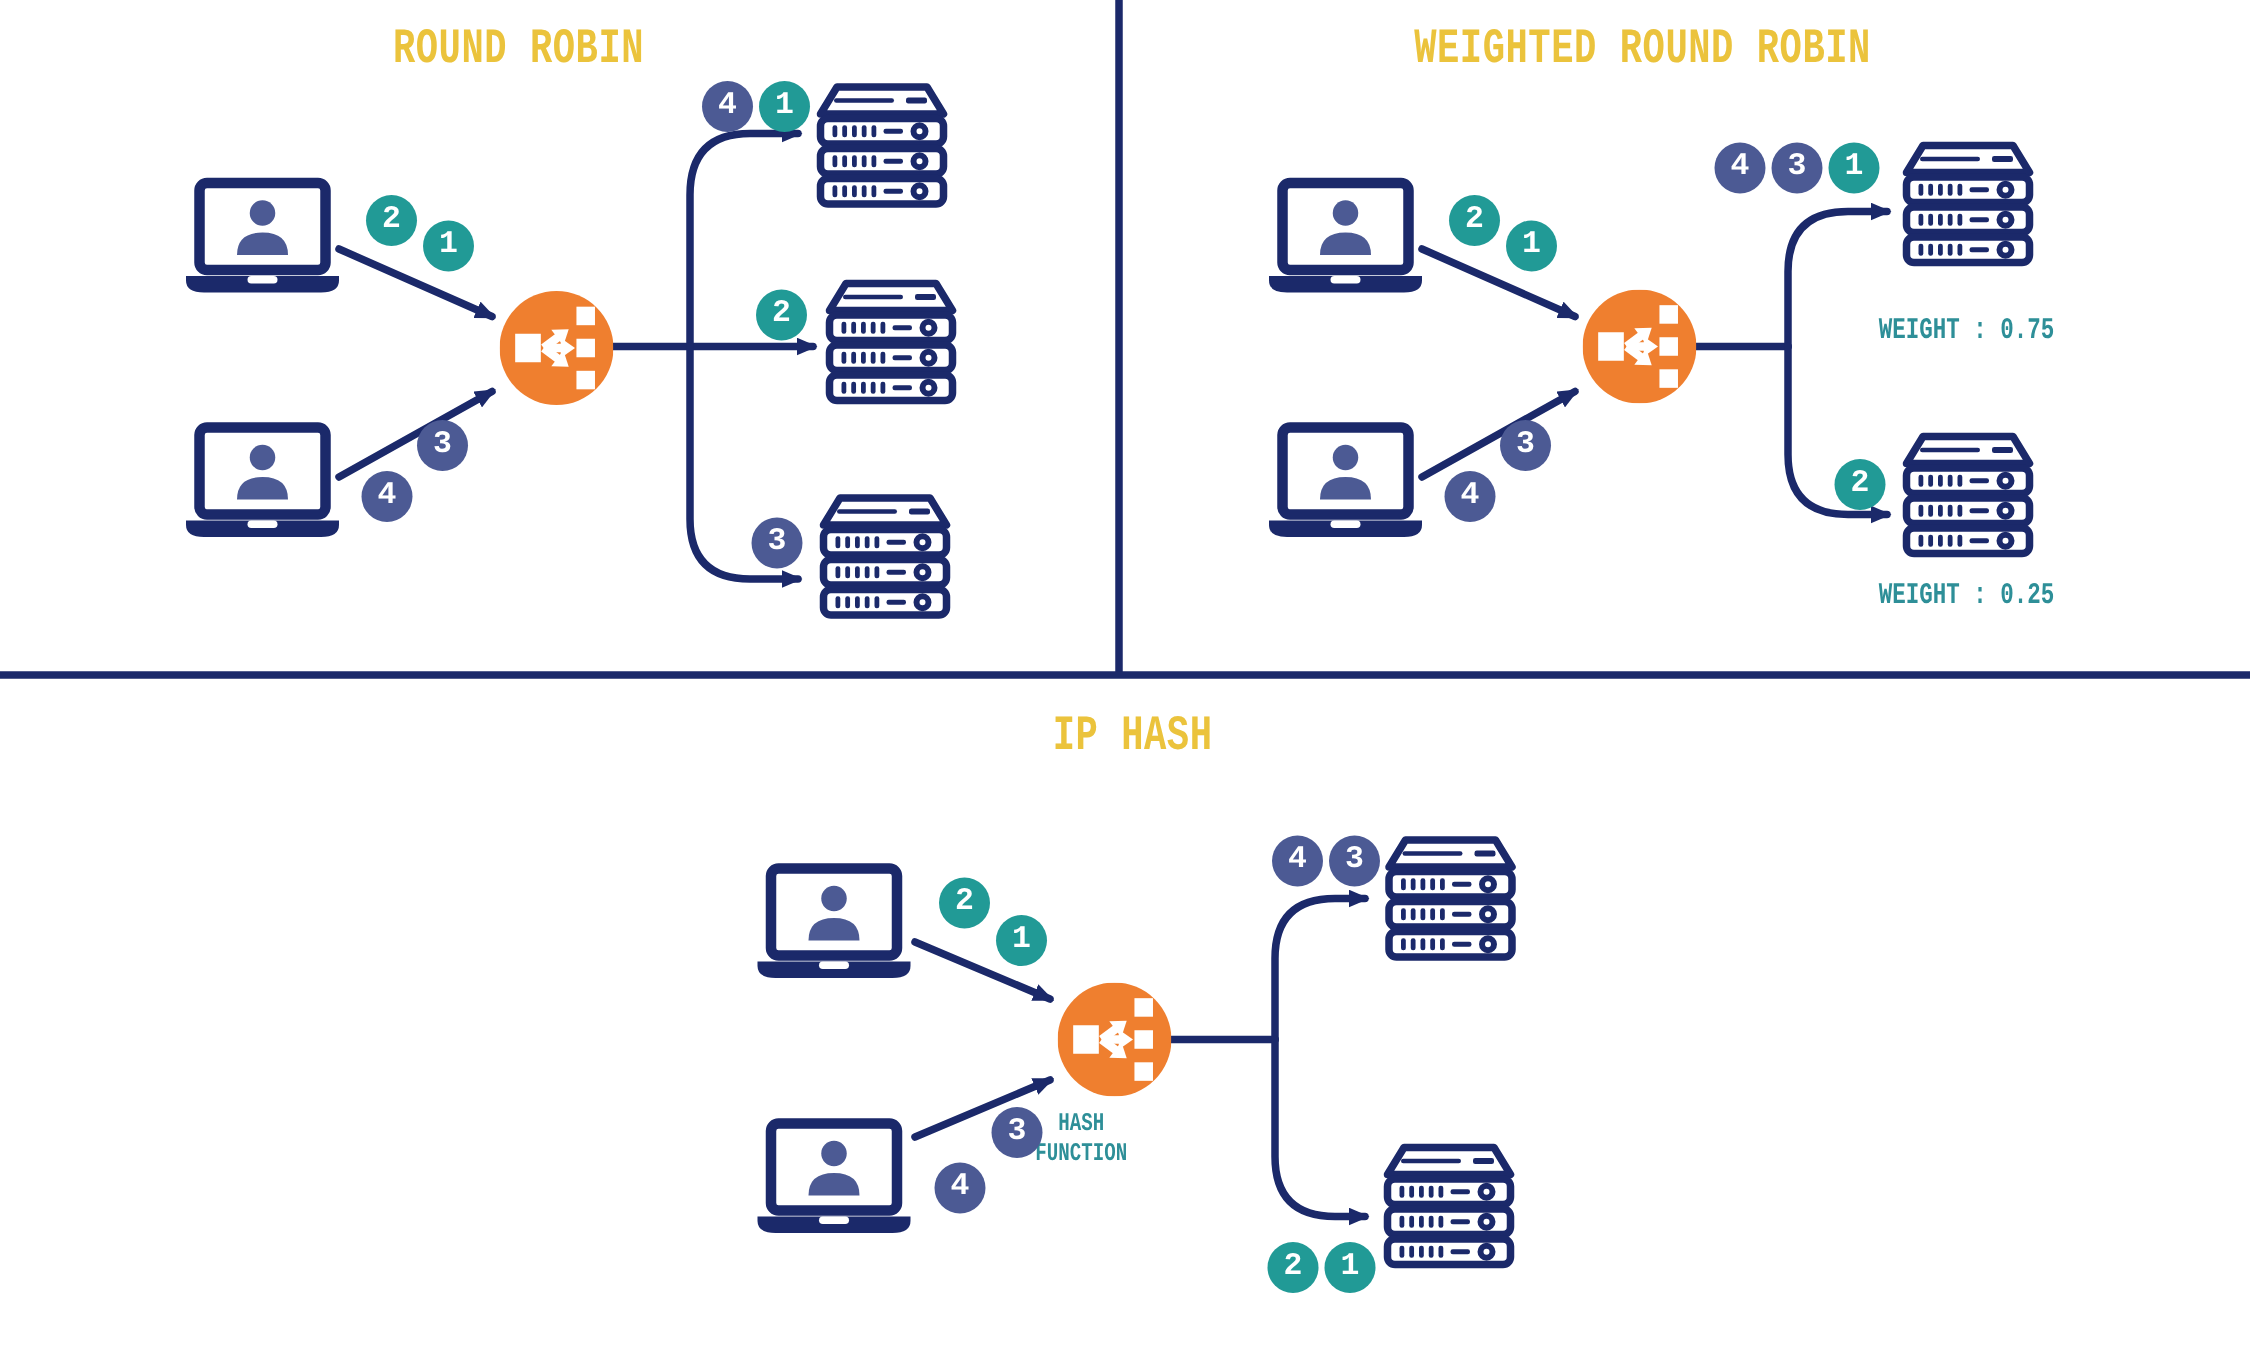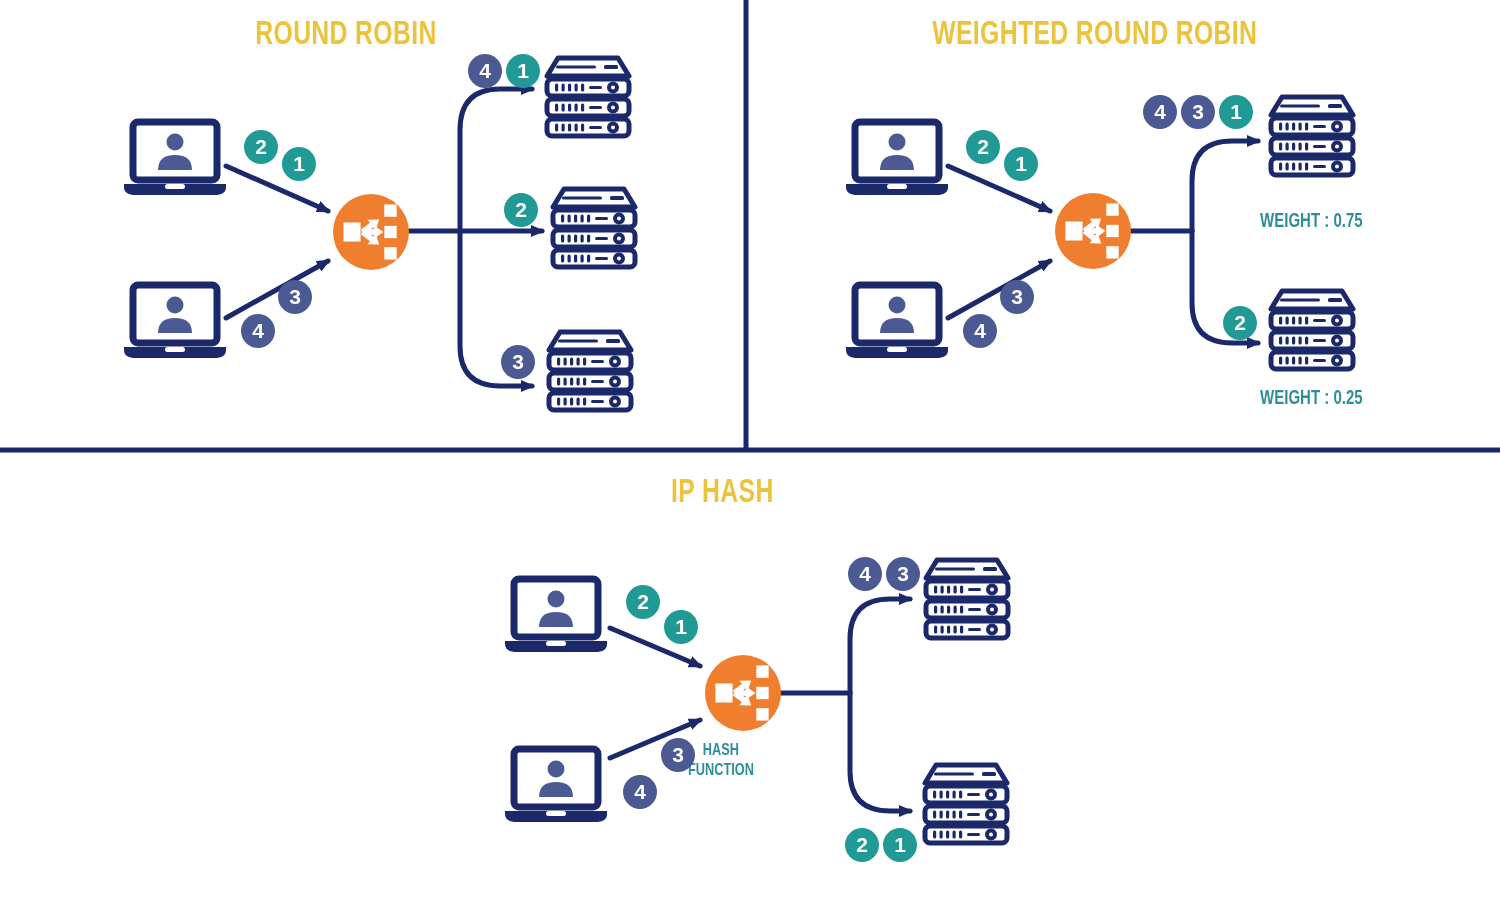--- a/index.html
+++ b/index.html
@@ -1,18 +1,18 @@
 <!DOCTYPE html>
 <html><head>
 <meta charset="utf-8">
 <style>
   html,body{margin:0;padding:0;background:#ffffff;}
   #canvas{
     position:relative;width:1500px;height:900px;background:#ffffff;overflow:hidden;
-    font-family:Liberation Sans, sans-serif;
+    font-family:Liberation Mono, monospace;
   }
   svg.overlay{position:absolute;left:0;top:0;z-index:1;}
   .icon{position:absolute;z-index:2;}
   .badge{
     position:absolute;z-index:3;width:34px;height:34px;border-radius:50%;
     color:#ffffff;font-weight:bold;font-size:21px;line-height:34px;text-align:center;
   }
   .badge.teal{background:#219a96;}
   .badge.navy{background:#4c5a94;}
   .label-box{position:absolute;z-index:3;text-align:center;white-space:nowrap;}
@@ -170,21 +170,21 @@
     <div class="badge teal" style="left:1004px;top:147px">1</div>
     <div class="badge navy" style="left:1000px;top:280px">3</div>
     <div class="badge navy" style="left:963px;top:314px">4</div>
     <div class="badge navy" style="left:1143px;top:95px">4</div>
     <div class="badge navy" style="left:1181px;top:95px">3</div>
     <div class="badge teal" style="left:1219px;top:95px">1</div>
     <div class="badge teal" style="left:1223px;top:306px">2</div>
   </section>
 
   <section>
-    <div class="label-box" style="left:472px;top:472px;width:500px">
+    <div class="label-box" style="left:505px;top:472px;width:500px">
       <span class="panel-title">IP HASH</span>
     </div>
 
     <svg class="icon" style="left:503px;top:575px" width="106" height="80">
         <use href="#sym-laptop"></use>
       </svg>
     <svg class="icon" style="left:503px;top:745px" width="106" height="80">
         <use href="#sym-laptop"></use>
       </svg>
     <svg class="icon" style="left:705px;top:655px" width="76" height="76">

